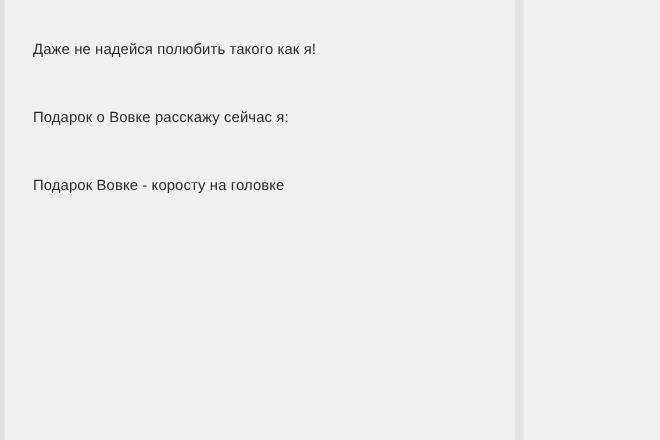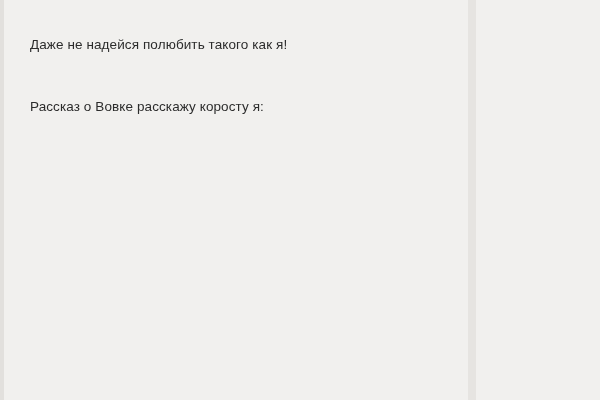--- a/index.html
+++ b/index.html
@@ -53,21 +53,22 @@
   .blank {
     height: 20.6px;
   }
 </style>
 </head>
 <body>
 
 <div id="page">
   <div id="lyrics">
     <div class="line">Даже не надейся полюбить такого как я!</div>
-    <div class="line">Рассказ о Вовке расскажу коросту я:</div>
+    <div class="line">Подарок о Вовке расскажу сейчас я:</div>
+    <div class="line">Подарок Вовке - коросту на головке</div>
     <div class="line blank"></div>
     <div class="line blank"></div>
     
     
     
     
     
     
     
     

